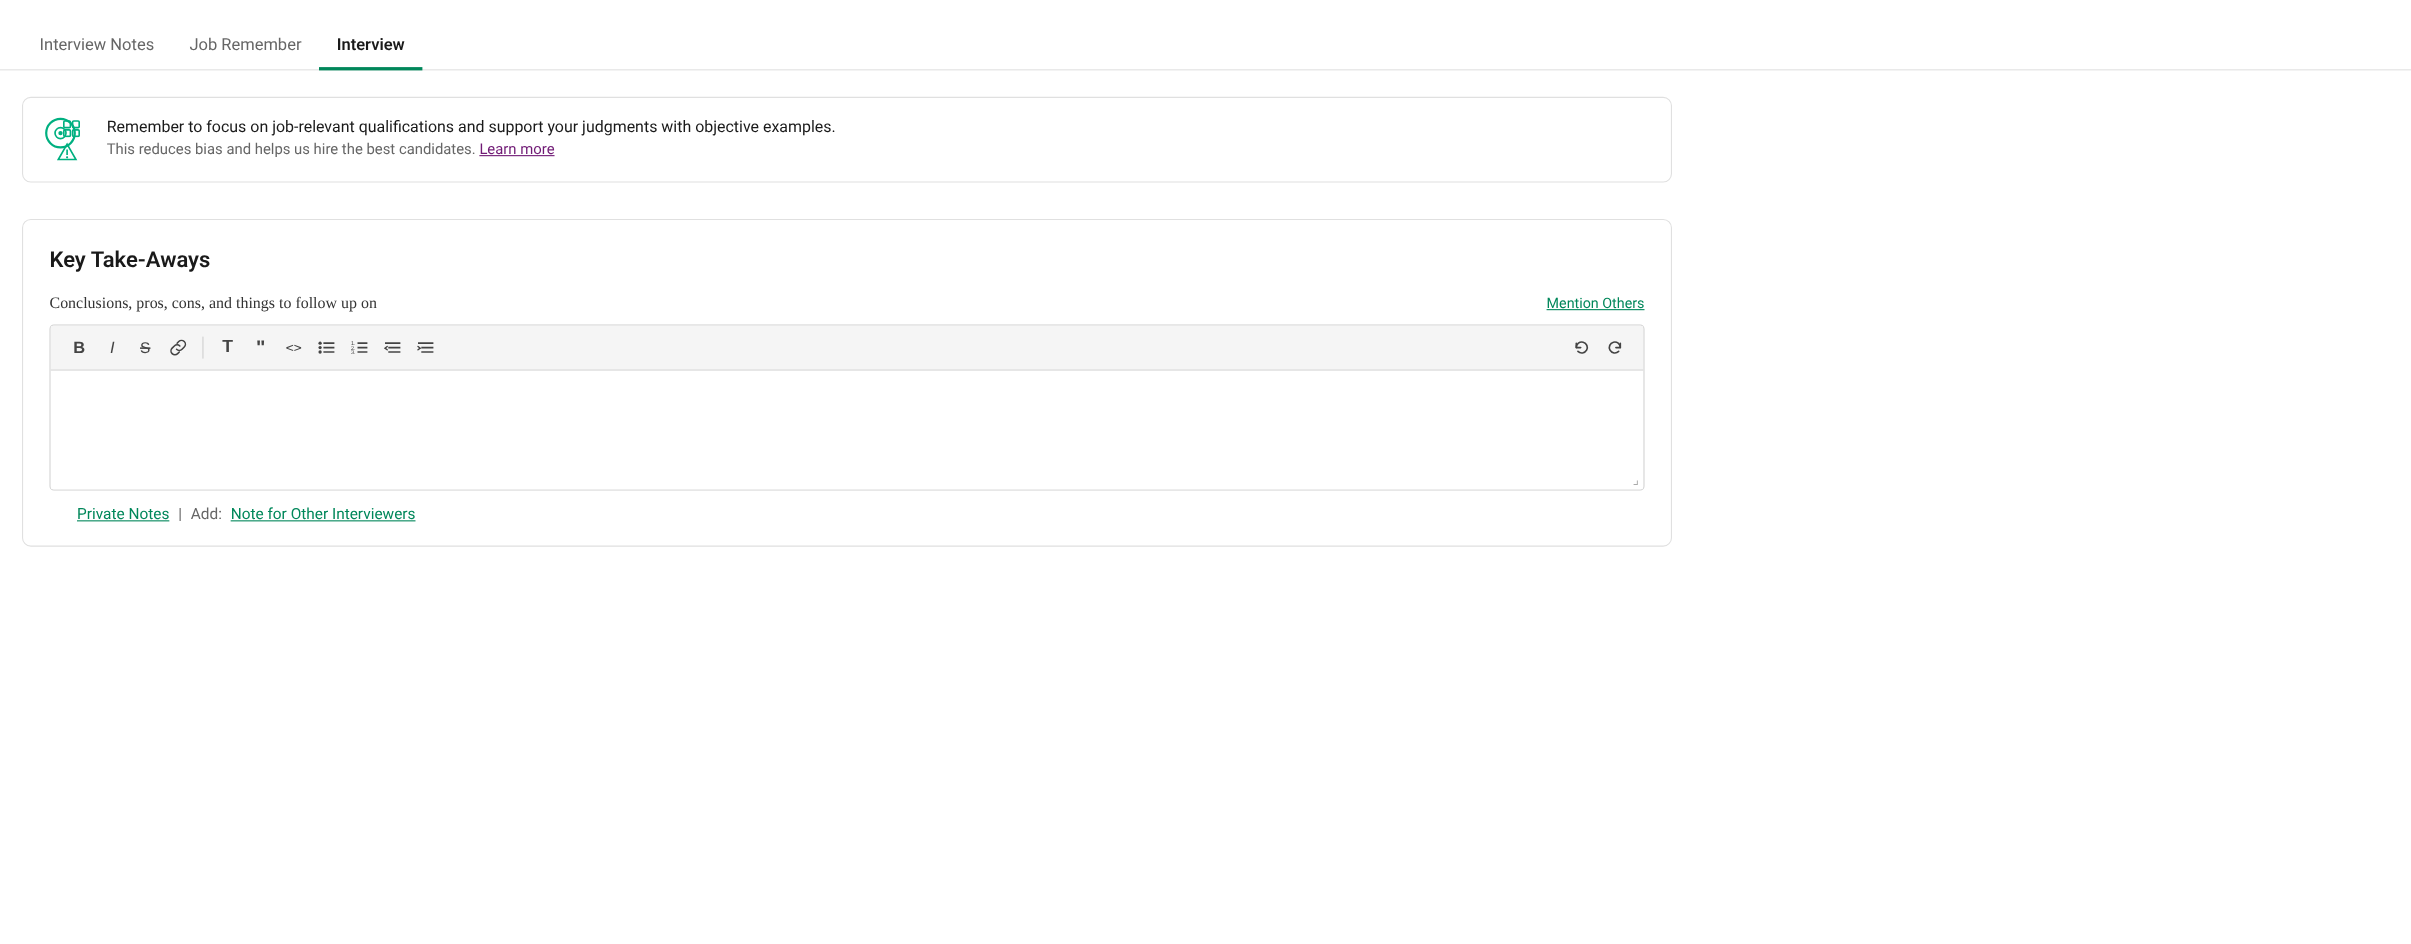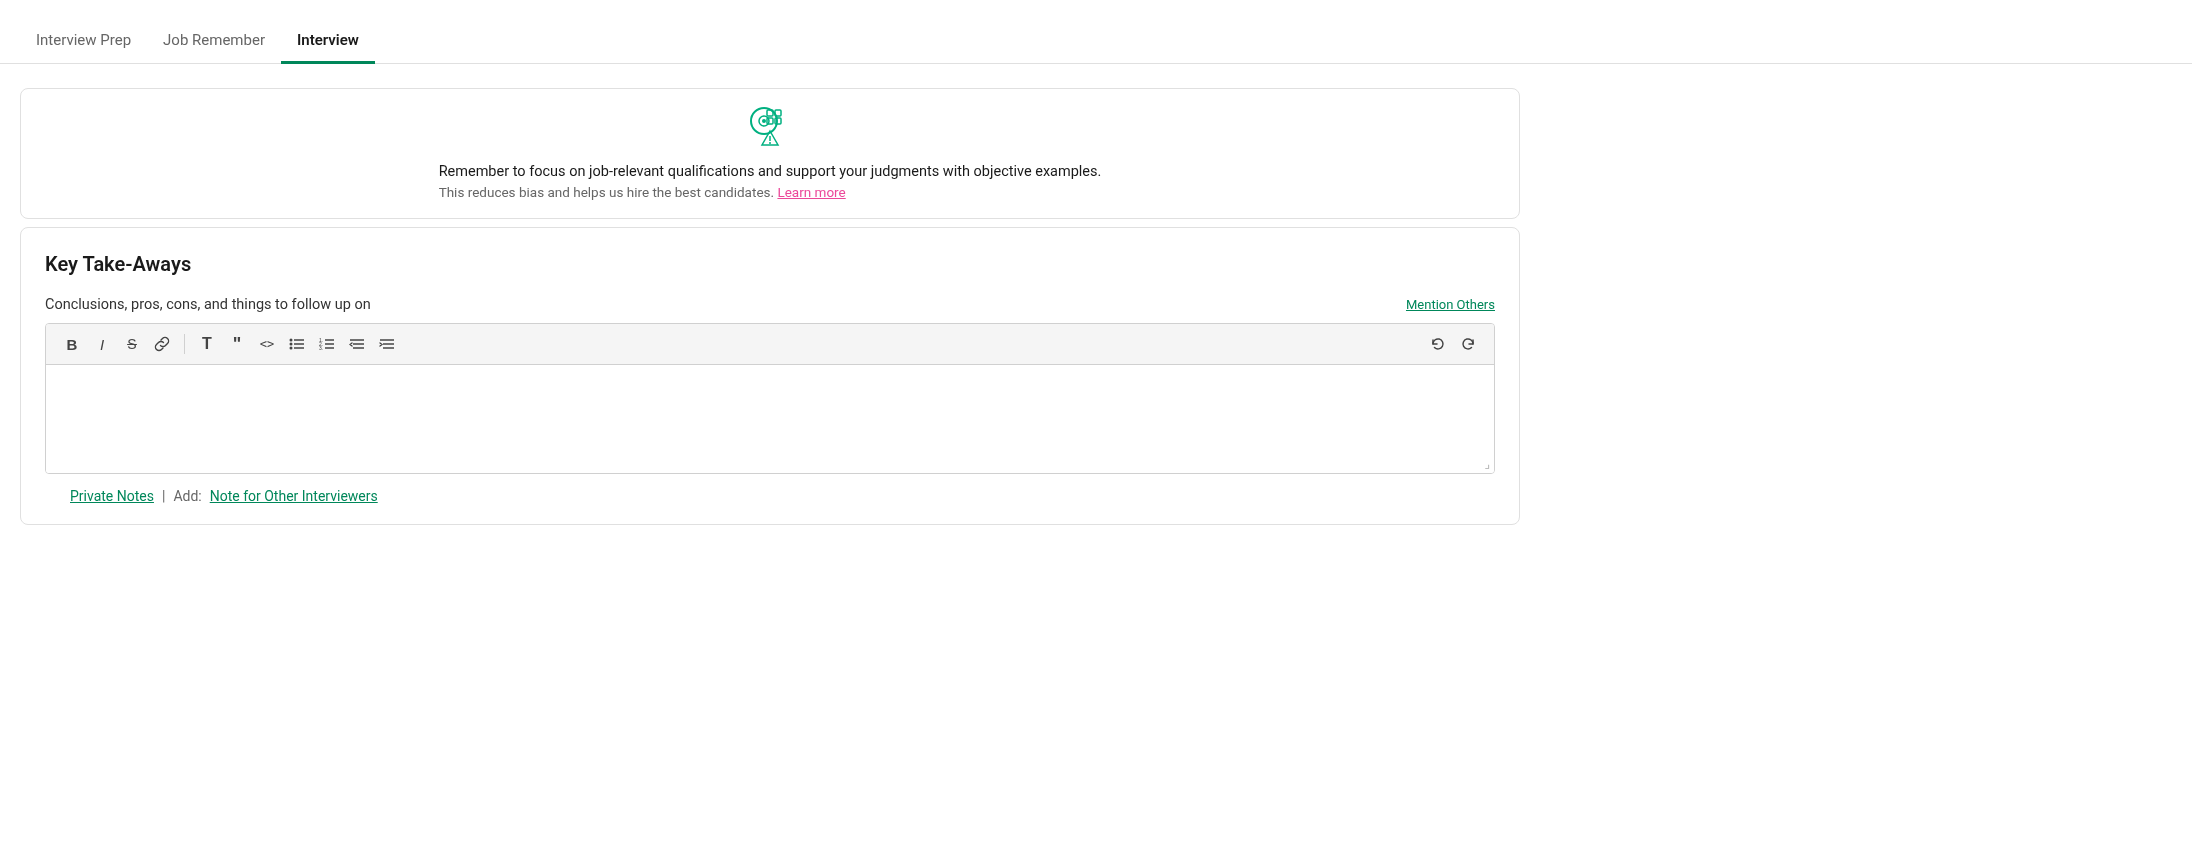--- a/index.html
+++ b/index.html
@@ -43,28 +43,27 @@
 
     
     .main-content {
       padding: 24px 20px;
       max-width: 1540px;
     }
 
     
     .info-banner {
       display: flex;
-      align-items: center;
+      align-items: flex-start;
       border: 1px solid #e0e0e0;
       border-radius: 8px;
       padding: 18px 20px;
-      margin-bottom: 8px;
+      margin-bottom: 33px;
       background: #fff;
       gap: 16px;
-      flex-direction: column;
     }
 
     .info-icon-cluster {
       position: relative;
       width: 40px;
       height: 40px;
       flex-shrink: 0;
     }
 
     .icon-circle {
@@ -108,21 +107,21 @@
       font-size: 14.5px;
       margin-bottom: 4px;
     }
 
     .info-text .sub-line {
       color: #666;
       font-size: 13.5px;
     }
 
     .learn-more {
-      color: #ec4899;
+      color: #701a75;
       text-decoration: underline;
       cursor: pointer;
     }
 
     
     .card {
       border: 1px solid #e0e0e0;
       border-radius: 8px;
       padding: 24px 24px 20px;
       background: #fff;
@@ -138,20 +137,21 @@
     .section-label-row {
       display: flex;
       align-items: center;
       justify-content: space-between;
       margin-bottom: 10px;
     }
 
     .section-label {
       font-size: 14.5px;
       color: #333;
+      font-family: Liberation Serif, serif;
     }
 
     .mention-others-link {
       color: #00875a;
       text-decoration: underline;
       font-size: 13px;
       cursor: pointer;
     }
 
     
@@ -249,21 +249,21 @@
 
     .undo-redo-group {
       display: flex;
       gap: 2px;
     }
   </style>
 </head>
 <body>
 
 <div class="tab-bar">
-  <div class="tab-item">Interview Prep</div>
+  <div class="tab-item">Interview Notes</div>
   <div class="tab-item">Job Remember</div>
   <div class="tab-item active">Interview</div>
 </div>
 
 <div class="main-content">
 
   <div class="info-banner">
     <div class="info-icon-cluster">
       <div class="icon-circle">
         <svg width="14" height="14" viewBox="0 0 14 14" fill="none">

